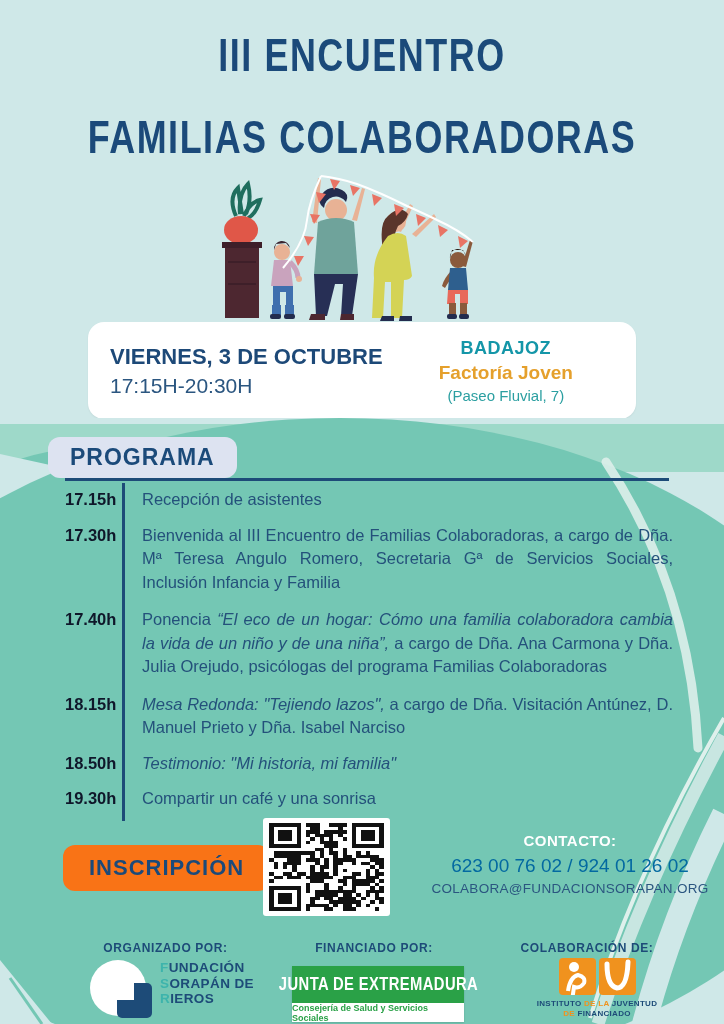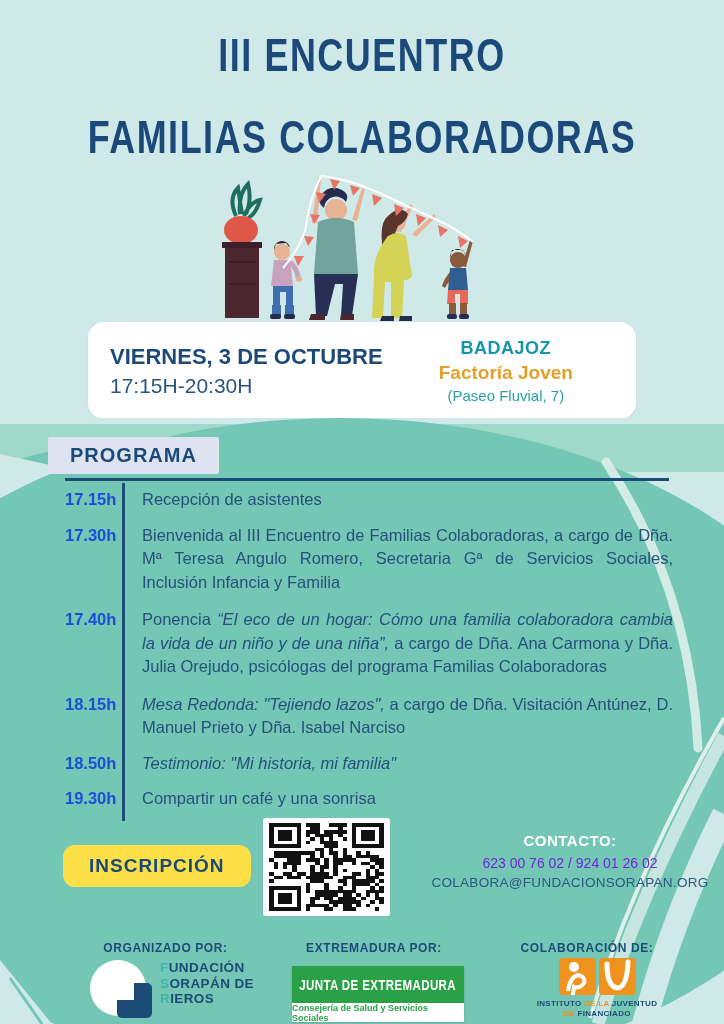--- a/index.html
+++ b/index.html
@@ -29,70 +29,70 @@
   .info-time{font-size:21px;color:#2b5680;margin-top:4px;}
   .info-right{flex:1;text-align:center;padding-right:8px;}
   .info-city{font-size:18px;font-weight:700;color:#1496a8;letter-spacing:.5px;}
   .info-venue{font-size:19px;font-weight:700;color:#e5a02c;margin-top:3px;}
   .info-address{font-size:15px;color:#2b9fa1;margin-top:3px;}
   
   .teal-section{position:absolute;left:0;top:418px;width:724px;height:606px;}
   .teal-bg{position:absolute;left:0;top:0;width:100%;height:100%;}
   
   .programa-pill{
-    position:absolute;left:48px;top:19px;background:#dde3f1;border-radius:2px;
-    padding:7px 22px;font-size:20px;font-weight:700;color:#1b4a7a;letter-spacing:1px;
+    position:absolute;left:48px;top:19px;background:#dde3f1;border-radius:12px;
+    padding:7px 22px;font-size:23px;font-weight:700;color:#1b4a7a;letter-spacing:1px;
   }
   .programa-rule{position:absolute;left:65px;top:60px;width:604px;height:3px;background:#1d4b78;}
   .program-list{position:absolute;left:65px;top:70px;width:608px;}
   .program-vline{position:absolute;left:57px;top:-5px;bottom:2px;width:2.5px;background:#1d4b78;}
   .prog-row{display:flex;margin-bottom:12px;}
   .prog-row:nth-child(4),.prog-row:nth-child(5){margin-top:14px;}
   .prog-time{
     width:50px;flex:none;text-align:right;padding-right:11px;
-    font-size:16.5px;font-weight:700;color:#1d4ed8;line-height:23.5px;
+    font-size:16.5px;font-weight:700;color:#0f172a;line-height:23.5px;
   }
   .prog-text{
     flex:1;margin-left:16px;font-size:16.5px;color:#24517b;line-height:23.5px;
     text-align:justify;
   }
   .prog-text .it{font-style:italic;}
   
   .inscription-pill{
-    position:absolute;left:63px;top:427px;background:#fde047;border-radius:12px;
-    padding:10px 26px;font-size:19px;font-weight:700;color:#1b4a7a;letter-spacing:1px;
+    position:absolute;left:63px;top:427px;background:#f97316;border-radius:12px;
+    padding:10px 26px;font-size:22px;font-weight:700;color:#1b4a7a;letter-spacing:1px;
   }
   .qr-box{
     position:absolute;left:263px;top:400px;width:127px;height:98px;background:#ffffff;
     border-radius:3px;padding:0;box-sizing:border-box;
   }
   .qr-box svg{position:absolute;left:6px;top:5px;width:115px;height:88px;}
   .contact{position:absolute;left:428px;top:414px;width:284px;text-align:center;}
   .contact-heading{font-size:15px;font-weight:700;color:#ffffff;letter-spacing:.5px;}
-  .contact-phones{font-size:14px;color:#6d28d9;margin-top:6px;}
+  .contact-phones{font-size:19px;color:#0369a1;margin-top:6px;}
   .contact-email{font-size:13.5px;color:#2b5680;margin-top:4px;letter-spacing:.3px;}
   
   .footer-label{
     position:absolute;font-size:12px;font-weight:700;color:#1d4b78;
     letter-spacing:.6px;text-align:center;top:523px;
   }
   .footer-label.org{left:58px;width:215px;}
   .footer-label.fin{left:285px;width:178px;}
   .footer-label.col{left:497px;width:180px;}
   .fsr-logo{position:absolute;left:90px;top:542px;display:flex;align-items:flex-start;}
   .fsr-mark{position:relative;width:62px;height:62px;flex:none;}
   .fsr-circle{position:absolute;left:0;top:0;width:56px;height:56px;border-radius:50%;background:#ffffff;}
   .fsr-square{position:absolute;left:27px;top:23px;width:35px;height:35px;background:#1d4b78;border-radius:5px;}
   .fsr-notch{position:absolute;left:27px;top:23px;width:17px;height:17px;background:#ffffff;}
   .fsr-text{margin-left:8px;font-size:13.5px;font-weight:700;color:#1d4b78;line-height:15.5px;letter-spacing:.4px;}
   .fsr-text .accent{color:#3db4ac;}
   .junta-logo{position:absolute;left:292px;top:548px;width:172px;box-shadow:0 1px 2px rgba(0,0,0,.15);}
   .junta-green{
     background:#2aa147;height:37px;display:flex;align-items:center;justify-content:center;
-    color:#ffffff;font-weight:700;font-size:14px;white-space:nowrap;letter-spacing:.5px;
+    color:#ffffff;font-weight:700;font-size:18px;white-space:nowrap;letter-spacing:.5px;
   }
   .junta-green span{transform:scaleX(.82);display:inline-block;}
   .junta-white{
     background:#ffffff;height:19px;display:flex;align-items:center;justify-content:center;
     color:#2aa147;font-size:9px;font-weight:700;
   }
   .instituto-logo{position:absolute;left:532px;top:540px;width:130px;text-align:center;}
   .instituto-marks{display:flex;justify-content:center;gap:3px;}
   .instituto-sq{position:relative;width:37px;height:37px;background:#f0921e;border-radius:4px;}
   .instituto-text{margin-top:4px;font-size:8px;font-weight:700;line-height:10px;color:#1d4b78;letter-spacing:.3px;}
@@ -586,21 +586,21 @@
         </svg>
     </div>
 
     <div class="contact">
       <div class="contact-heading">CONTACTO:</div>
       <div class="contact-phones">623 00 76 02 / 924 01 26 02</div>
       <div class="contact-email">COLABORA@FUNDACIONSORAPAN.ORG</div>
     </div>
 
     <div class="footer-label org">ORGANIZADO POR:</div>
-    <div class="footer-label fin">EXTREMADURA POR:</div>
+    <div class="footer-label fin">FINANCIADO POR:</div>
     <div class="footer-label col">COLABORACIÓN DE:</div>
 
     <div class="fsr-logo">
       <div class="fsr-mark">
         <div class="fsr-circle"></div>
         <div class="fsr-square"></div>
         <div class="fsr-notch"></div>
       </div>
       <div class="fsr-text" id="fsr-text">
           <div><span class="accent">F</span>UNDACIÓN</div>

